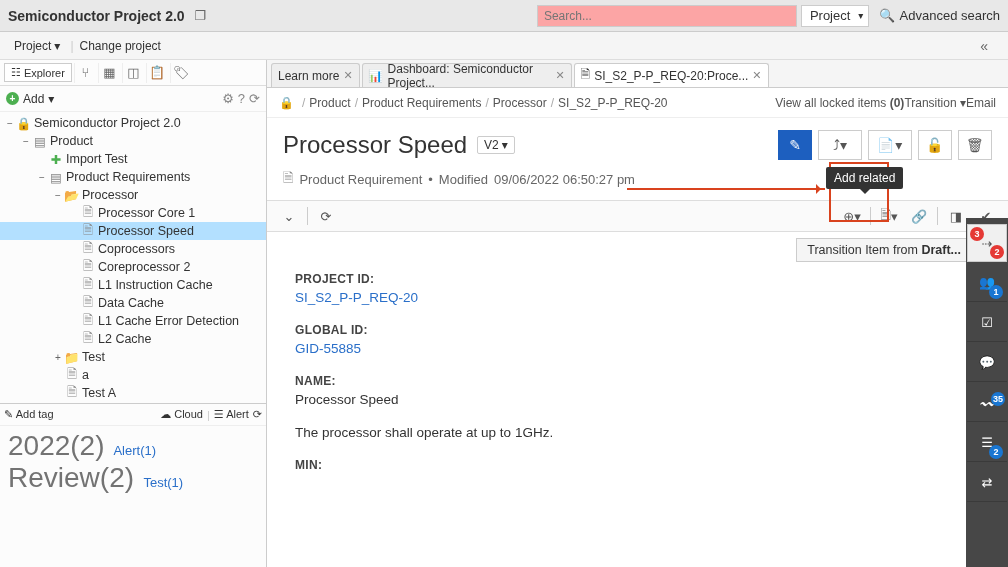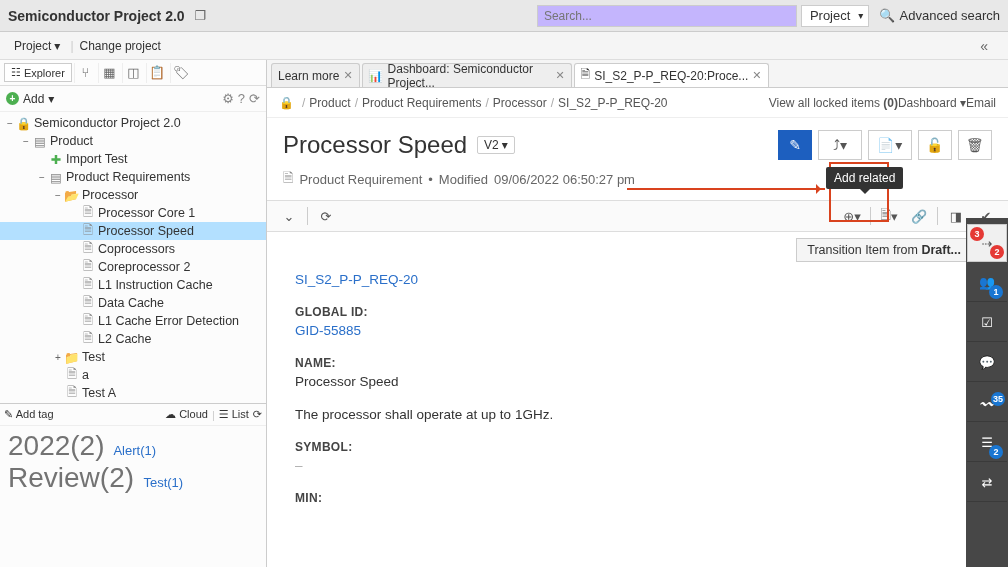--- a/index.html
+++ b/index.html
@@ -3,21 +3,21 @@
 <meta charset="utf-8">
 <style>
   * { box-sizing: border-box; margin: 0; padding: 0; }
   body { font-family: Arial, Helvetica, sans-serif; font-size: 13px; color: #333; background: #fff; width: 1008px; height: 567px; overflow: hidden; position: relative; }
   
   
   .app-header { height: 32px; background: #e8e8e8; display: flex; align-items: center; padding: 0 8px; border-bottom: 1px solid #ccc; }
   .app-title { font-weight: bold; font-size: 14px; }
   .app-title-icon { margin-left: 10px; color: #666; }
   .header-spacer { flex: 1; }
-  .search-box { width: 260px; height: 22px; border: 1px solid #ccc; background: #c4b5fd; padding: 0 6px; font-size: 12px; }
+  .search-box { width: 260px; height: 22px; border: 1px solid #ccc; background: #fca5a5; padding: 0 6px; font-size: 12px; }
   .project-dd { margin-left: 4px; background: #fff; border: 1px solid #ccc; height: 22px; padding: 0 18px 0 8px; display: flex; align-items: center; position: relative; }
   .project-dd::after { content: "▾"; position: absolute; right: 5px; font-size: 10px; }
   .adv-search { margin-left: 10px; display: flex; align-items: center; gap: 4px; cursor: pointer; }
   
   
   .sub-header { height: 28px; background: #f5f5f5; display: flex; align-items: center; padding: 0 8px; border-bottom: 1px solid #ddd; font-size: 12px; }
   .sub-header .menu-item { margin-right: 4px; padding: 2px 6px; display: flex; align-items: center; gap: 3px; cursor: pointer; }
   .collapse-arrow { margin-left: auto; margin-right: 12px; font-size: 14px; color: #666; cursor: pointer; }
   
   
@@ -281,21 +281,21 @@
           <span>Package Option 2</span>
         </div>
       </div>
 
     <div class="tag-panel">
       <div class="tag-toolbar">
         <span>✎ <span>Add tag</span></span>
         <span class="spacer"></span>
         <span>☁ <span>Cloud</span></span>
         <span style="color:#ccc">|</span>
-        <span>☰ <span>List</span></span>
+        <span>☰ <span>Alert</span></span>
         <span>⟳</span>
       </div>
       <div class="tag-cloud" id="tag-cloud"><span class="big-tag">2022(2)</span> <span class="small-tag">Alert(1)</span> <br><span class="big-tag">Review(2)</span> <span class="small-tag">Test(1)</span> </div>
     </div>
   </div>
 
   <div class="center">
     <div class="tabs-bar" id="tabs-bar">
         <div class="tab">
           <span>Learn more</span>
@@ -312,21 +312,21 @@
           <span class="close-x">✕</span>
         </div>
       </div>
 
     <div class="breadcrumb">
       <span style="margin-right:4px;color:#8bc34a">🔒</span>
       <span class="sep">/</span>
       <span id="bc-parts"><span class="bc-link">Product</span><span class="sep">/</span><span class="bc-link">Product Requirements</span><span class="sep">/</span><span class="bc-link">Processor</span><span class="sep">/</span><span class="bc-link">SI_S2_P-P_REQ-20</span></span>
       <div class="right-links">
         <span><span>View all locked items</span> <b>(0)</b></span>
-        <span><span>Dashboard</span> ▾</span>
+        <span><span>Transition</span> ▾</span>
         <span>Email</span>
       </div>
     </div>
 
     <div class="item-header">
       <span class="item-title">Processor Speed</span>
       <span class="version-badge"><span>V2</span> ▾</span>
       <div class="item-actions">
         <div class="action-btn primary">
             <span>✎</span>
@@ -379,36 +379,33 @@
     <div class="arrow-line" style="left:360px; top:128px; width:198px;"></div>
 
     <div class="transition-wrapper">
       <div class="transition-dd">
         <span>Transition Item from </span><b>Draft...</b>
       </div>
     </div>
 
     <div class="content-body" id="fields">
         <div class="field-block">
+          <div class="field-label">PROJECT ID:</div>
           <div class="field-value link">SI_S2_P-P_REQ-20</div>
         </div>
         <div class="field-block">
           <div class="field-label">GLOBAL ID:</div>
           <div class="field-value link">GID-55885</div>
         </div>
         <div class="field-block">
           <div class="field-label">NAME:</div>
           <div class="field-value">Processor Speed</div>
         </div>
         <div class="field-block">
           <div class="field-value">The processor shall operate at up to 1GHz.</div>
-        </div>
-        <div class="field-block">
-          <div class="field-label">SYMBOL:</div>
-          <div class="field-value dash">–</div>
         </div>
         <div class="field-block">
           <div class="field-label">MIN:</div>
           <div class="field-value"></div>
         </div>
       </div>
   </div>
 </div>
 
 <div class="right-rail">

